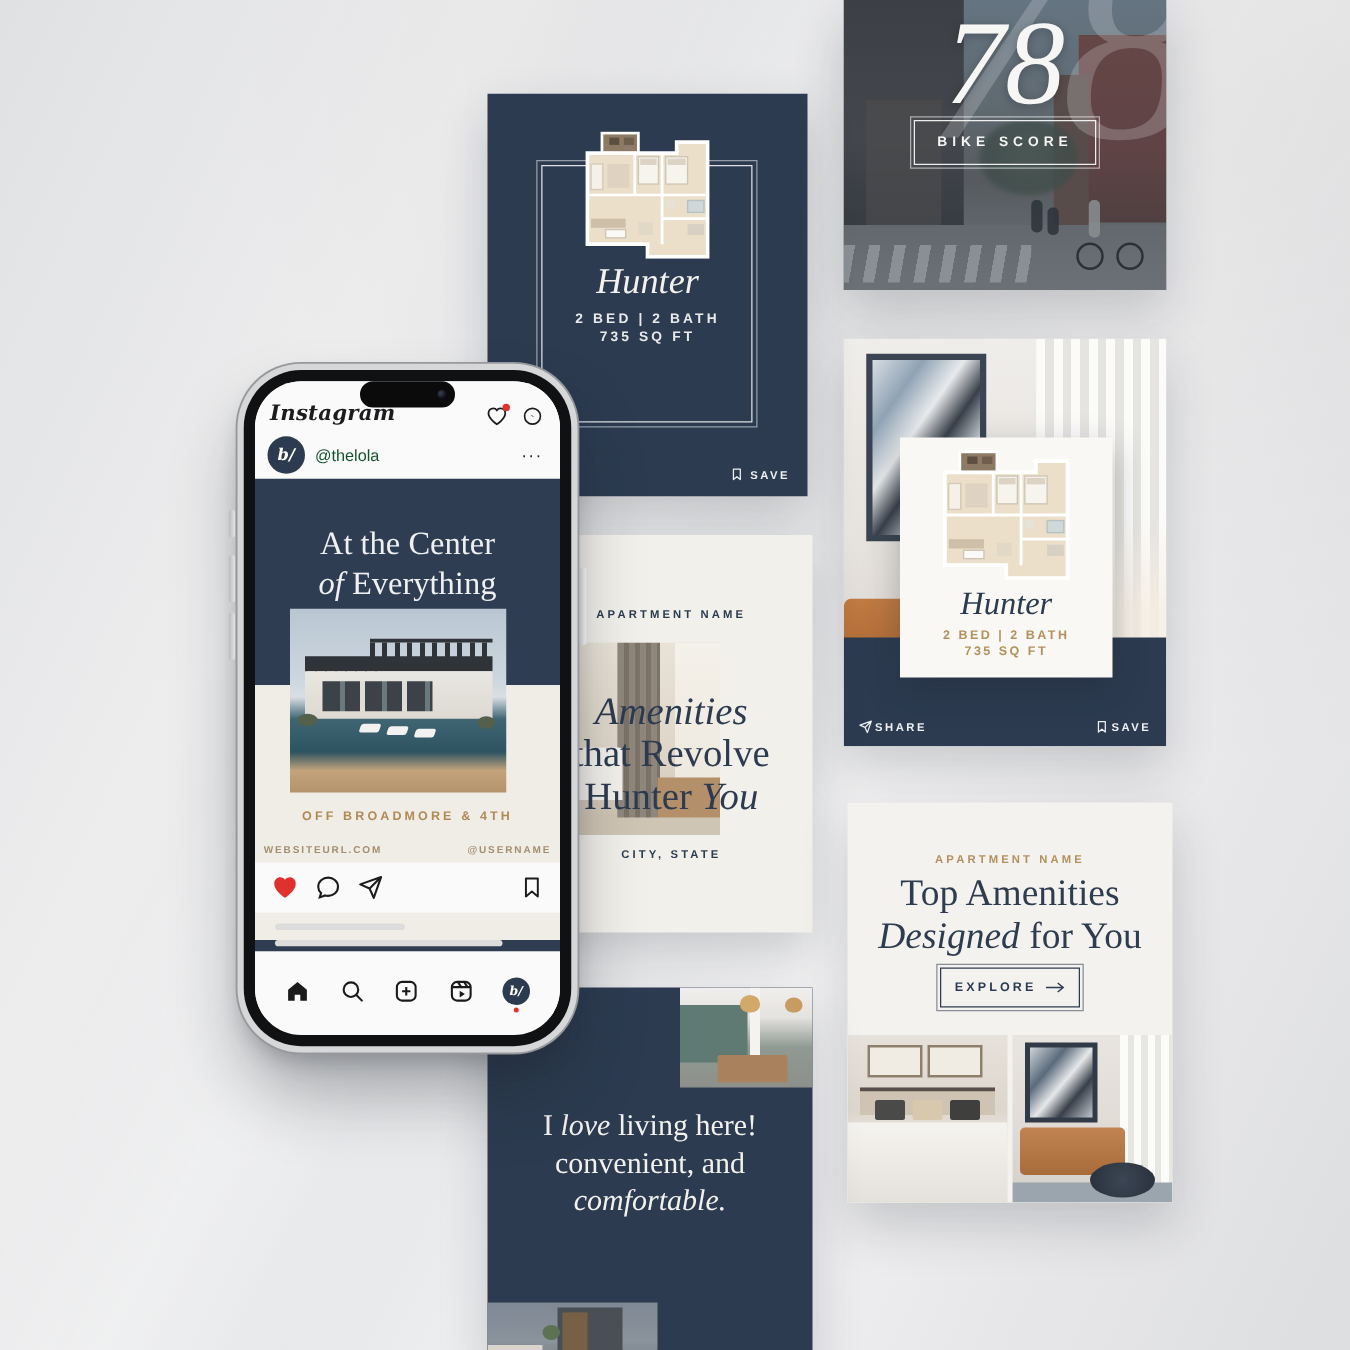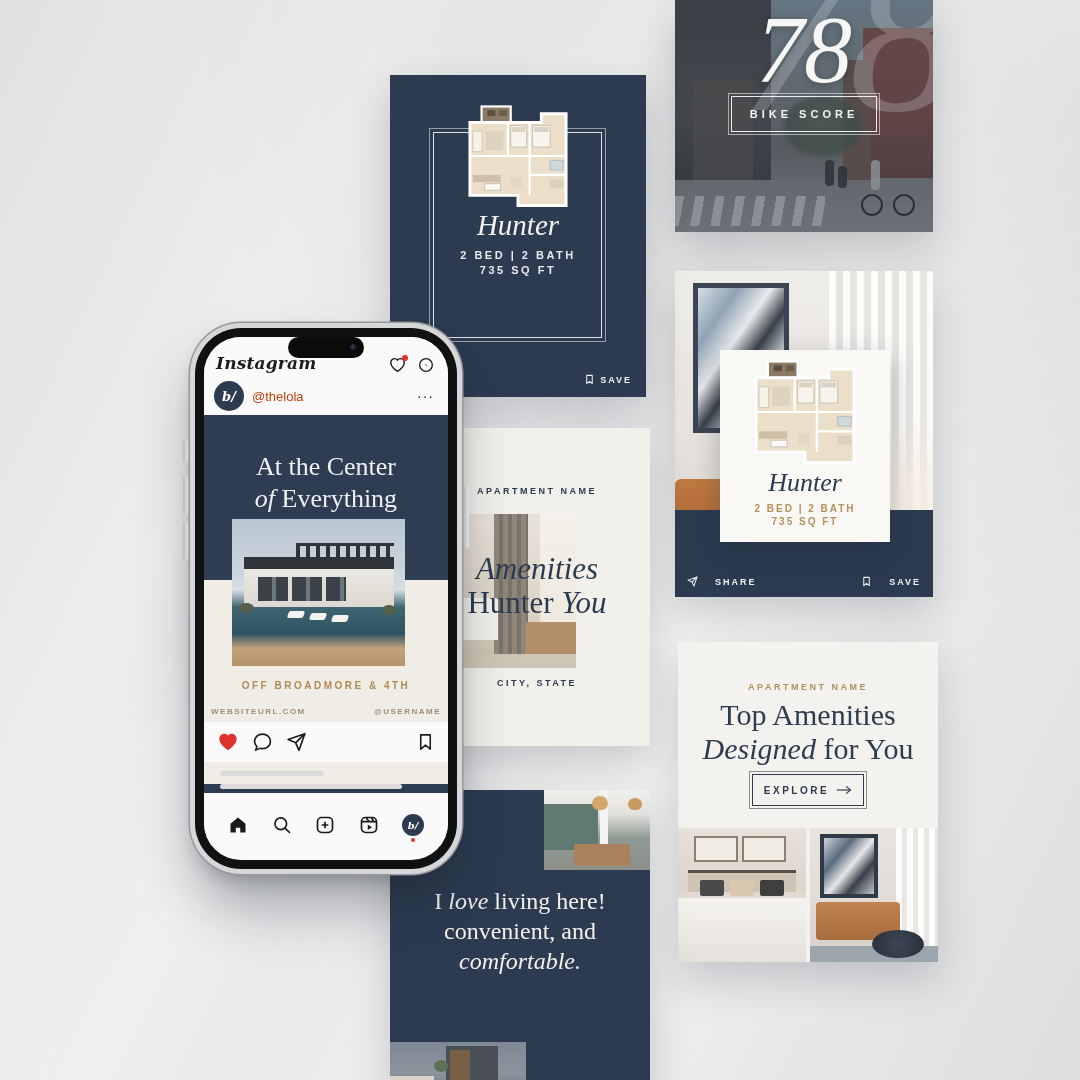--- a/index.html
+++ b/index.html
@@ -65,21 +65,21 @@
   .sofa-orange { position:absolute; left:0; bottom:48px; width:92px; height:70px; border-radius:6px 10px 0 0;
     background:linear-gradient(180deg,#c07a42,#a96531); }
   .navy-band { position:absolute; left:0; bottom:0; width:100%; height:87px; background:#2c3b50; }
   .white-plan-card { position:absolute; left:45px; top:79px; width:170px; height:192px;
     background:#faf8f4; box-shadow:0 10px 26px rgba(30,35,45,.3); text-align:center; }
   .wpc-title { font-style:italic; font-size:26px; color:#2c3b50; margin-top:4px; }
   .wpc-specs { font-size:10px; font-weight:bold; letter-spacing:2px; color:#b3905d; margin-top:5px; }
   .wpc-area  { font-size:10px; font-weight:bold; letter-spacing:2px; color:#b3905d; margin-top:2px; }
   .share-save { position:absolute; bottom:10px; width:100%; padding:0 12px;
     display:flex; justify-content:space-between; color:#eef0f3; }
-  .ss-item { display:flex; align-items:center; gap:17px; font-size:9px; font-weight:bold; letter-spacing:2px; cursor:pointer;text-align:right; }
+  .ss-item { display:flex; align-items:center; gap:2px; font-size:9px; font-weight:bold; letter-spacing:2px; cursor:pointer;text-align:right; }
 
   
   #floorplan-dark-card { left:390px; top:75px; width:256px; height:322px; background:#2c3b50; }
   .frame { position:absolute; left:43px; top:57px; width:169px; height:206px;
     border:1px solid rgba(255,255,255,.85); }
   .frame-inner { position:absolute; inset:-5px; border:1px solid rgba(255,255,255,.5); }
   .fd-content { position:absolute; left:0; top:0; width:100%; text-align:center; }
   .fd-plan { width:128px; height:102px; margin:30px auto 0; }
   .fd-title { font-style:italic; font-size:29px; color:#f3f2ef; margin-top:2px; }
   .fd-specs { font-size:11px; font-weight:bold; letter-spacing:2.5px; color:#e8e9ea; margin-top:7px; }
@@ -153,40 +153,40 @@
   .tm-photo-bottom { position:absolute; left:0; bottom:-4px; width:136px; height:52px; overflow:hidden;
     background:linear-gradient(180deg,#7e8894 0%,#8b939c 60%,#6f7680 100%); }
   .tmb-shelf { position:absolute; left:56px; top:4px; width:52px; height:44px; background:#4a4f55; }
   .tmb-shelf-in { position:absolute; left:60px; top:8px; width:20px; height:36px; background:#776046; }
   .tmb-plant { position:absolute; left:44px; top:18px; width:14px; height:12px; border-radius:50%; background:#5d7255; }
   .tmb-counter { position:absolute; left:0; bottom:0; width:44px; height:18px; background:#d9d5cc; }
 
   
   #phone { position:absolute; left:195px; top:296px; width:262px; height:541px; z-index:50;
     background:#101113; border-radius:46px;
-    box-shadow:0 0 0 5px #d6d7d9, 0 0 0 6.5px #97989b, 0 36px 55px rgba(30,34,42,.35), 0 10px 18px rgba(30,34,42,.25);margin-top:32px; }
+    box-shadow:0 0 0 5px #d6d7d9, 0 0 0 6.5px #97989b, 0 36px 55px rgba(30,34,42,.35), 0 10px 18px rgba(30,34,42,.25); }
   .side-btn { position:absolute; background:linear-gradient(90deg,#b9babc,#e2e3e5); border-radius:2px; }
   #phone-screen { position:absolute; inset:9px; border-radius:37px; background:#fbfafa; overflow:hidden; }
   .island { position:absolute; left:50%; transform:translateX(-50%); top:9px; width:76px; height:21px;
     border-radius:11px; background:#0b0b0c; z-index:5; }
   .island-cam { position:absolute; right:7px; top:7px; width:7px; height:7px; border-radius:50%;
     background:radial-gradient(circle at 35% 35%, #3a3f52, #0e0f14 70%); }
   .ig-header { position:absolute; left:0; top:0; width:100%; height:40px; background:#fbfafa;
     display:flex; align-items:flex-end; justify-content:space-between; padding:0 14px 4px 12px; }
   .ig-logo { font-family:"DejaVu Serif", serif; font-style:italic; font-weight:bold;
     font-size:17px; color:#1c1c1e; letter-spacing:.2px; }
   .ig-header-icons { display:flex; gap:12px; align-items:center; }
   .icon-btn { position:relative; cursor:pointer; line-height:0; }
   .notif-dot { position:absolute; right:-2px; top:-2px; width:6px; height:6px; border-radius:50%; background:#e0312e; }
   .post-header { position:absolute; left:0; top:40px; width:100%; height:38px; background:#fbfafa;
     display:flex; align-items:center; padding:0 14px 0 10px; }
   .avatar { width:30px; height:30px; border-radius:50%; background:#2c3b50; color:#fff;
     display:flex; align-items:center; justify-content:center;
     font-family:"DejaVu Serif", serif; font-style:italic; font-weight:bold; font-size:13px; flex:0 0 auto; }
-  .post-username { font-size:13px; color:#c2410c; margin-left:8px; flex:1; }
+  .post-username { font-size:13px; color:#14532d; margin-left:8px; flex:1; }
   .post-more { color:#262626; font-size:14px; letter-spacing:1px; cursor:pointer; }
   .post { position:absolute; left:0; top:78px; width:100%; height:378px; background:#f0ede7; }
   .post-navy { position:absolute; left:0; top:0; width:100%; height:165px; background:#2e3d52; }
   .post-navy-strip { position:absolute; left:0; bottom:0; width:100%; height:9px; background:#2e3d52; }
   .post-headline { position:absolute; top:36px; width:100%; text-align:center;
     font-size:26px; line-height:32px; color:#eef0f2; }
   .post-photo { position:absolute; left:28px; top:104px; width:173px; height:147px; overflow:hidden;
     background:linear-gradient(180deg,#b9c6d2 0%,#ccd6de 38%,#d9dfe4 48%,#3f6573 60%,#2e5361 78%,#c2a37c 88%,#b2936c 100%); }
   .pp-roof { position:absolute; left:12px; top:38px; width:150px; height:12px; background:#2f3438; }
   .pp-pergola { position:absolute; left:64px; top:24px; width:98px; height:16px;
@@ -348,20 +348,21 @@
   <div class="am-eyebrow">APARTMENT NAME</div>
   <div class="am-photo">
     <div class="am-curt"></div>
       <div class="am-window"></div>
       <div class="am-bed"></div>
     <div class="am-dresser"></div>
       <div class="am-floor"></div>
   </div>
   <div class="am-headline serif">
     <div><span class="it">Amenities</span></div>
+    <div><span>that Revolve</span></div>
     <div><span>Hunter </span><span class="it">You</span></div>
   </div>
   <div class="am-footer">CITY, STATE</div>
 </div>
 
 <div class="card" id="top-amenities-card">
   <div class="ta-eyebrow">APARTMENT NAME</div>
   <div class="ta-headline serif">
     <div><span>Top Amenities</span></div>
     <div><span class="it">Designed</span><span> for You</span></div>

